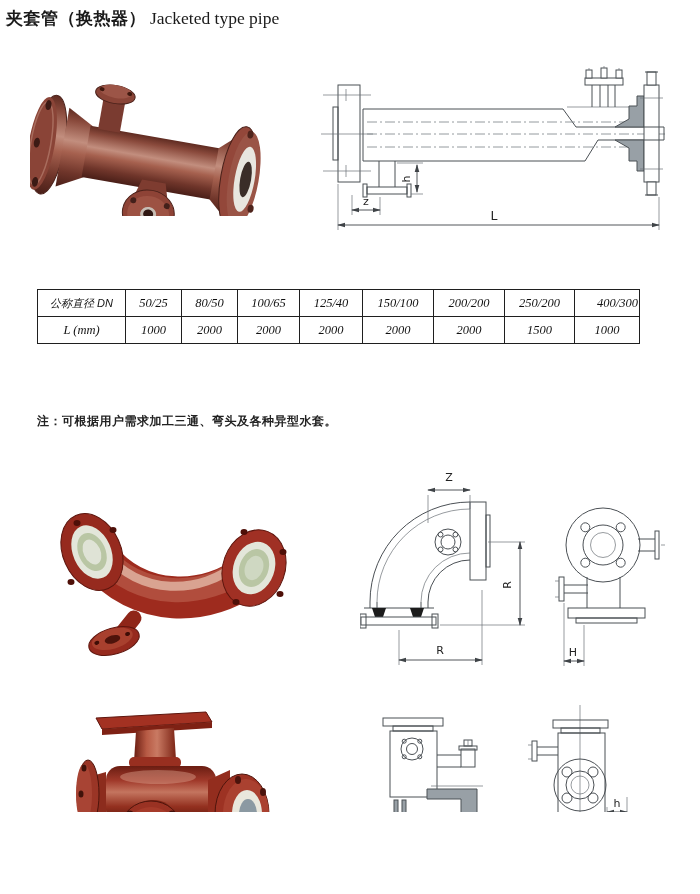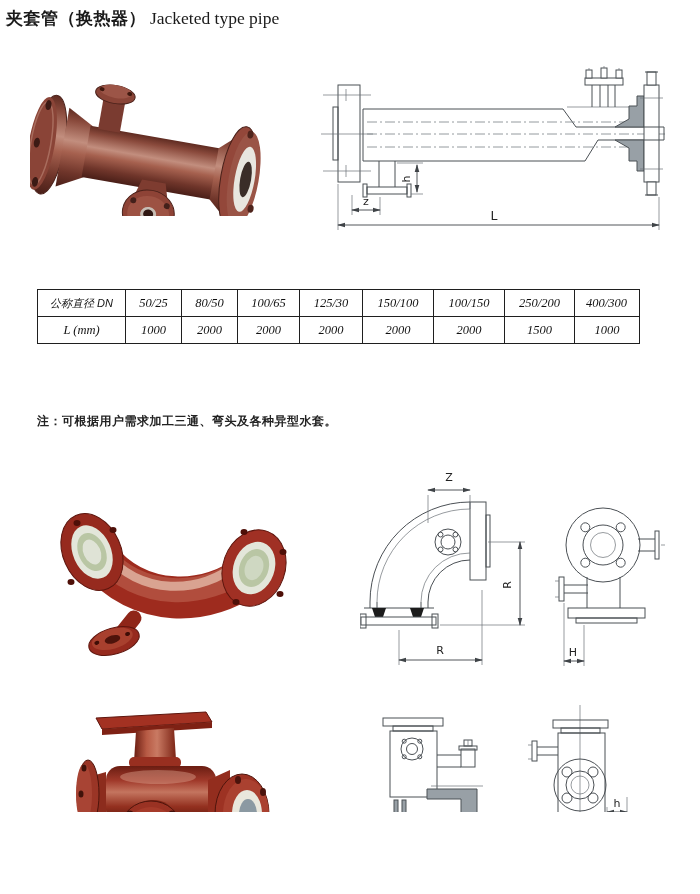--- a/index.html
+++ b/index.html
@@ -7,21 +7,21 @@
         font-family:"Liberation Serif",serif;color:#1a1a1a;}
   .title{position:absolute;left:6px;top:7px;white-space:nowrap;}
   .t-zh{font-family:"Liberation Sans",sans-serif;font-weight:bold;font-size:17px;letter-spacing:.5px;}
   .t-en{font-family:"Liberation Serif",serif;font-size:17.5px;margin-left:4px;}
   .photo,.drawing{position:absolute;}
   .photo svg,.drawing svg{display:block;}
   table.dims{position:absolute;left:37px;top:289px;border-collapse:collapse;table-layout:fixed;
         font-family:"Liberation Serif",serif;font-size:12.5px;color:#111;}
   table.dims td{border:1.6px solid #1f1f1f;text-align:center;height:26px;padding:0 1px;overflow:hidden;font-style:italic;}
   table.dims td.hd{font-family:"Liberation Sans",sans-serif;font-size:11px;}
-  table.dims td.lastc{text-align:right;padding-right:12px;}
+  table.dims td.lastc{text-align:right;padding-right:1px;}
   .note{position:absolute;left:37px;top:413px;font-family:"Liberation Sans",sans-serif;
         font-weight:bold;font-size:12px;color:#222;letter-spacing:.5px;}
   
   .ln{fill:none;stroke:#4b5055;stroke-width:1;}
   .lnt{fill:none;stroke:#6a7075;stroke-width:.7;}
   .cl{fill:none;stroke:#7a8086;stroke-width:.8;stroke-dasharray:10 3 2 3;}
   .gry{fill:#98a0a6;stroke:#4b5055;stroke-width:1;}
   .wht{fill:#fff;stroke:#4b5055;stroke-width:1;}
   .blk{fill:#1c1c1c;stroke:none;}
   .dml{fill:none;stroke:#3f4347;stroke-width:.9;}
@@ -167,23 +167,23 @@
         <col style="width:71px">
         <col style="width:70px">
         <col style="width:65px">
     </colgroup>
     <tbody>
         <tr>
       <td class="hd">公称直径 DN</td>
       <td>50/25</td>
       <td>80/50</td>
       <td>100/65</td>
-      <td>125/30</td>
+      <td>125/40</td>
       <td>150/100</td>
-      <td>100/150</td>
+      <td>200/200</td>
       <td>250/200</td>
       <td class="lastc">400/300</td>
     </tr>
     <tr>
       <td>L (mm)</td>
       <td>1000</td>
       <td>2000</td>
       <td>2000</td>
       <td>2000</td>
       <td>2000</td>

